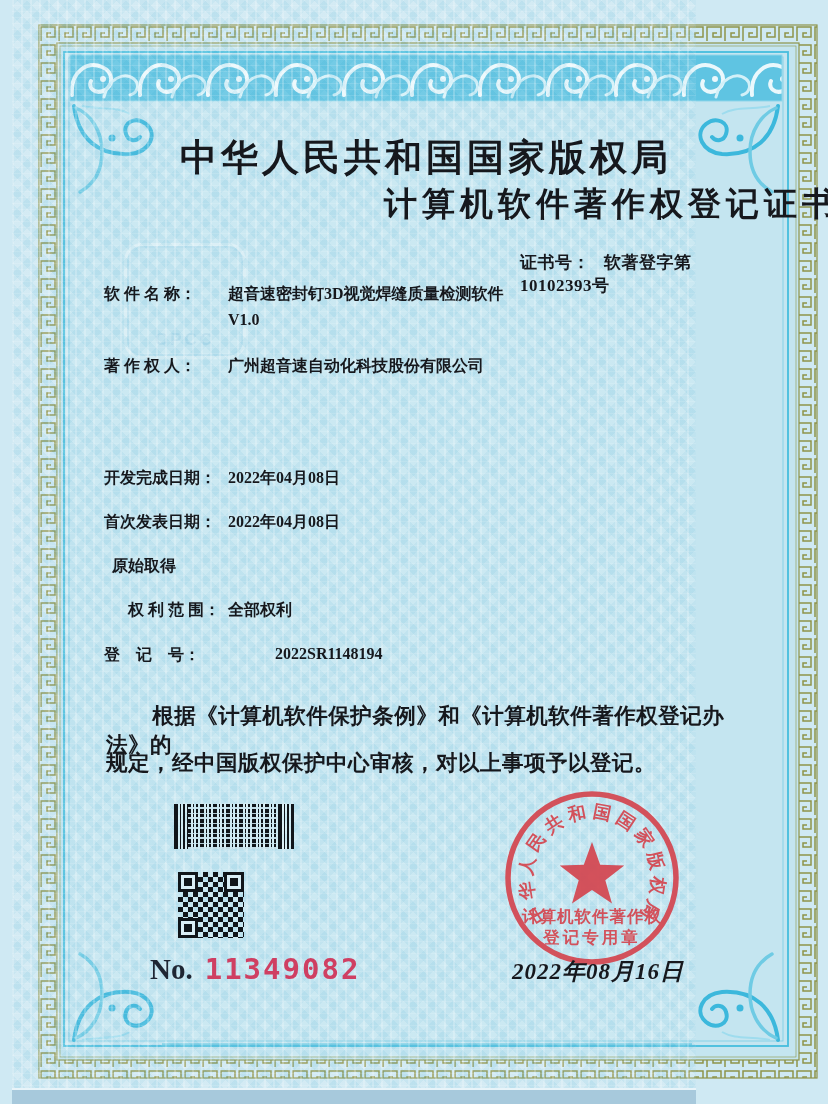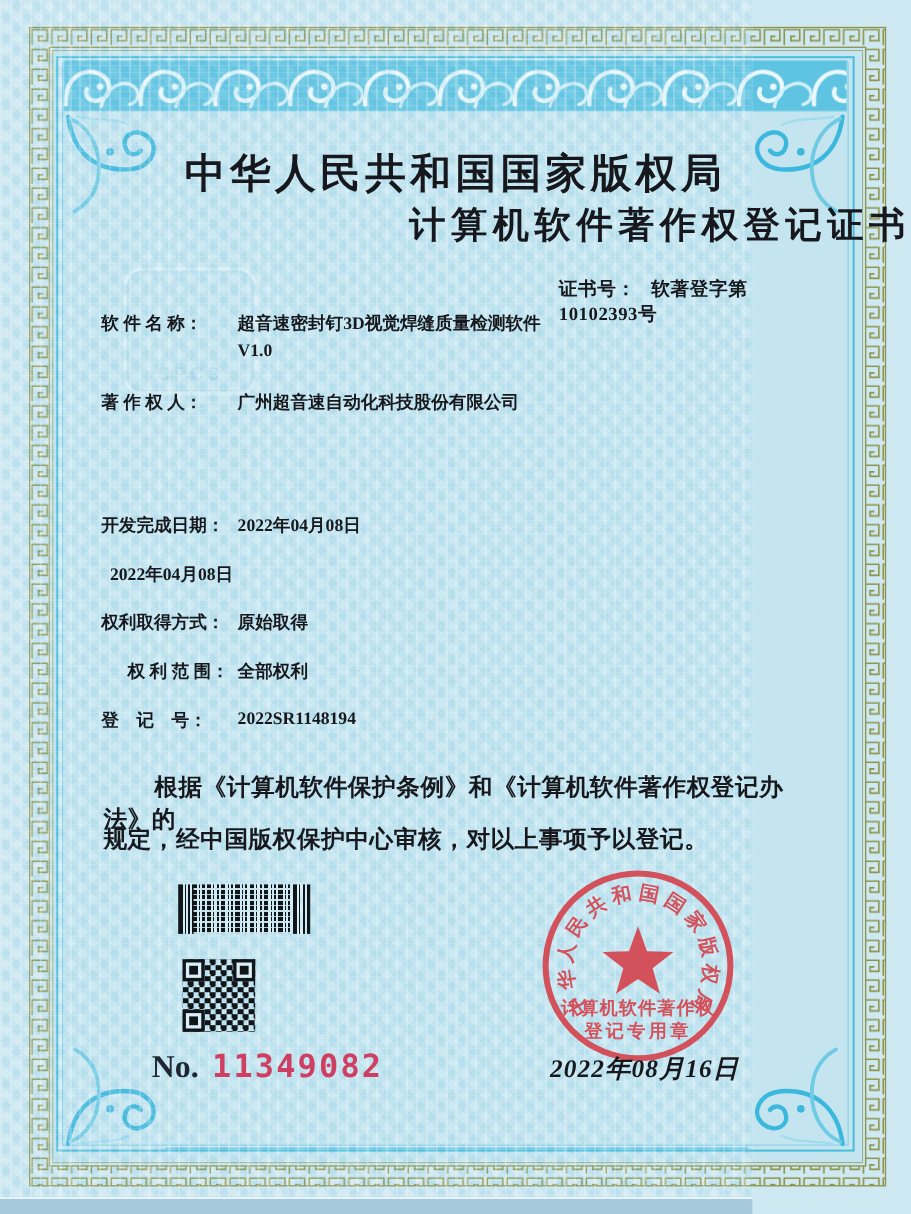--- a/index.html
+++ b/index.html
@@ -3,20 +3,21 @@
 <meta charset="utf-8">
 <style>
   html, body { margin:0; padding:0; }
   body { width:828px; height:1104px; overflow:hidden; background:#cfe9f3; }
 
   .page {
     position:relative; width:684px; height:1104px;
     background:#cde8f2;
     font-family:"Liberation Serif","DejaVu Serif",serif;
     color:#16181d;
+    margin-left:12px;
   }
   
   .page::before {
     content:""; position:absolute; inset:0; pointer-events:none;
     background-image:
       repeating-linear-gradient(90deg, rgba(255,255,255,.22) 0 2px, rgba(255,255,255,0) 2px 9px),
       repeating-linear-gradient(0deg, rgba(255,255,255,.12) 0 1px, rgba(255,255,255,0) 1px 6px),
       repeating-linear-gradient(45deg, rgba(120,195,222,.10) 0 7px, rgba(255,255,255,.08) 7px 14px),
       repeating-linear-gradient(-45deg, rgba(120,195,222,.10) 0 7px, rgba(255,255,255,.06) 7px 14px);
     z-index:3;
@@ -46,21 +47,21 @@
   .row .label { min-width:116px; white-space:pre; }
   .row .value { margin-left:8px; }
   .row-name    { top:284px; }
   .row-name .vwrap { margin-left:8px; }
   .row-name .vline2 { margin-top:6px; }
   .row-owner   { top:356px; }
   .row-dev     { top:468px; }
   .row-pub     { top:512px; }
   .row-method  { top:556px; }
   .row-scope   { top:600px;text-align:right; }
-  .row-reg     { top:645px; }
+  .row-reg     { top:645px;gap:47px; }
 
   .statement { left:94px; width:648px; font-size:21.5px; letter-spacing:.5px; }
   .statement.l1 { top:701px; text-indent:2.15em; }
   .statement.l2 { top:748px; }
 
   
   .barcode {
     position:absolute; left:162px; top:804px; width:120px; height:45px; z-index:5;
     background-color:rgba(235,248,252,.35);
     background-image:repeating-linear-gradient(90deg,
@@ -184,25 +185,25 @@
     <span class="label">著 作 权 人：</span>
     <span class="value">广州超音速自动化科技股份有限公司</span>
   </div>
 
   <div class="txt row row-dev">
     <span class="label">开发完成日期：</span>
     <span class="value">2022年04月08日</span>
   </div>
 
   <div class="txt row row-pub">
+    <span class="label">首次发表日期：</span>
     <span class="value">2022年04月08日</span>
   </div>
 
   <div class="txt row row-method">
-    <span class="label">权利取得方式：</span>
     <span class="value">原始取得</span>
   </div>
 
   <div class="txt row row-scope">
     <span class="label">权 利 范 围：</span>
     <span class="value">全部权利</span>
   </div>
 
   <div class="txt row row-reg">
     <span class="label">登　记　号：</span>

